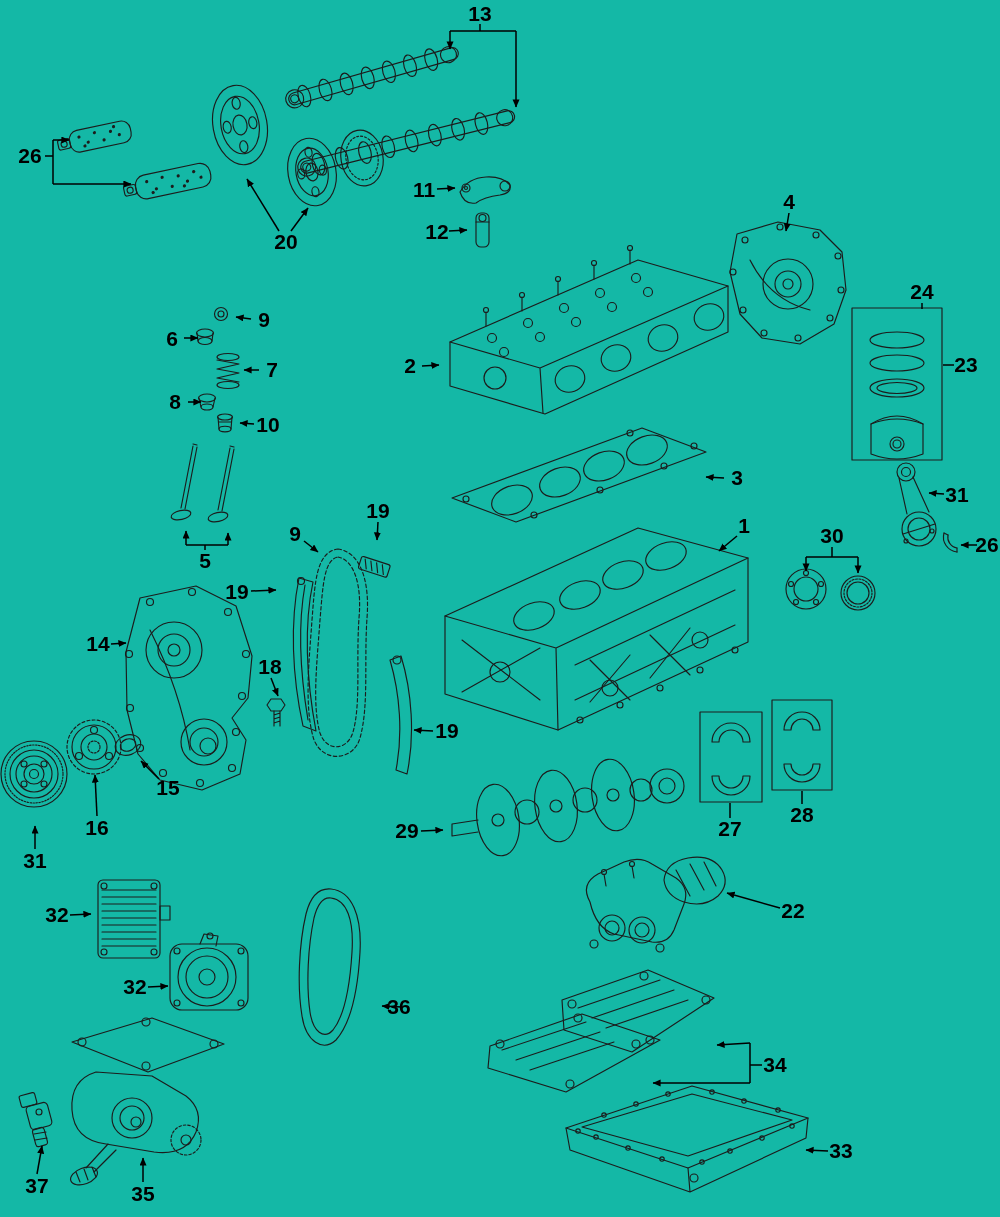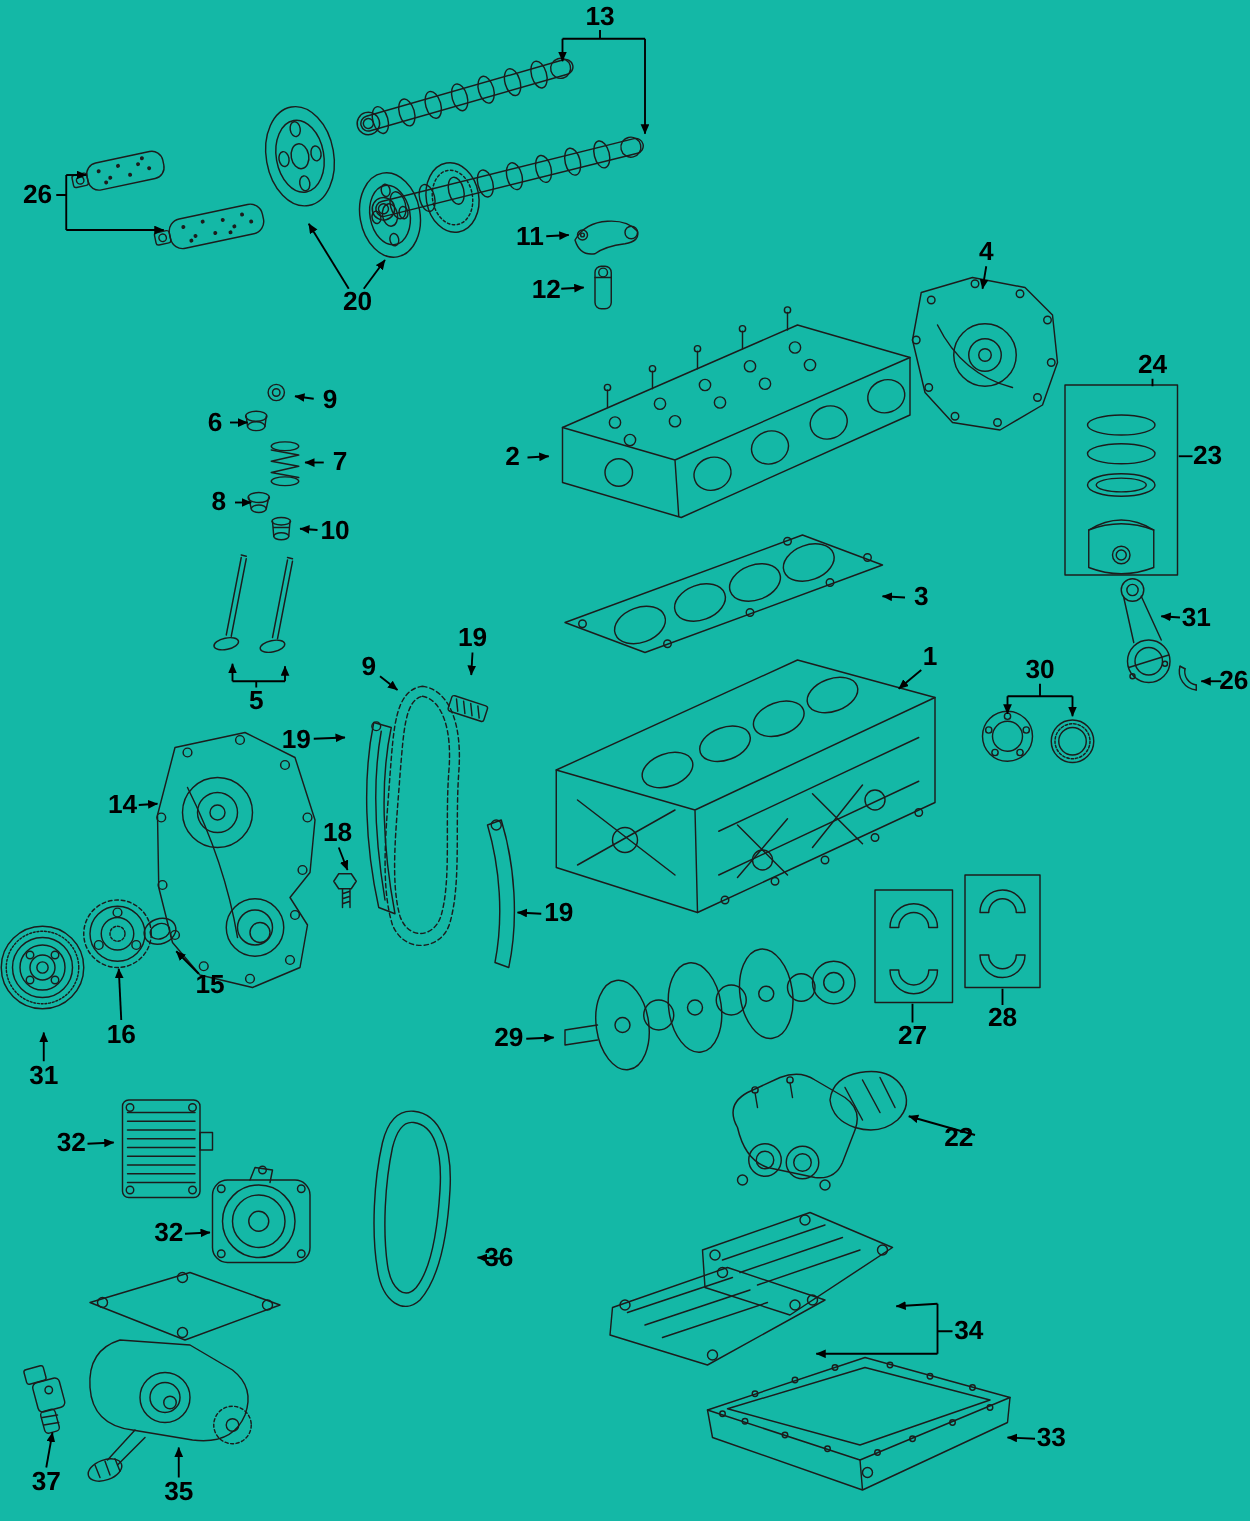--- a/index.html
+++ b/index.html
@@ -574,21 +574,21 @@
 <div class="callout" style="left:237px;top:592px">19</div>
 <div class="callout" style="left:98px;top:644px">14</div>
 <div class="callout" style="left:270px;top:667px">18</div>
 <div class="callout" style="left:447px;top:731px">19</div>
 <div class="callout" style="left:168px;top:788px">15</div>
 <div class="callout" style="left:97px;top:828px">16</div>
 <div class="callout" style="left:35px;top:861px">31</div>
 <div class="callout" style="left:407px;top:831px">29</div>
 <div class="callout" style="left:730px;top:829px">27</div>
 <div class="callout" style="left:802px;top:815px">28</div>
-<div class="callout" style="left:767px;top:911px">22</div>
+<div class="callout" style="left:793px;top:911px">22</div>
 <div class="callout" style="left:57px;top:915px">32</div>
 <div class="callout" style="left:135px;top:987px">32</div>
 <div class="callout" style="left:399px;top:1007px">36</div>
 <div class="callout" style="left:775px;top:1065px">34</div>
 <div class="callout" style="left:143px;top:1194px">35</div>
 <div class="callout" style="left:37px;top:1186px">37</div>
 <div class="callout" style="left:841px;top:1151px">33</div>
 
 </div>
 

